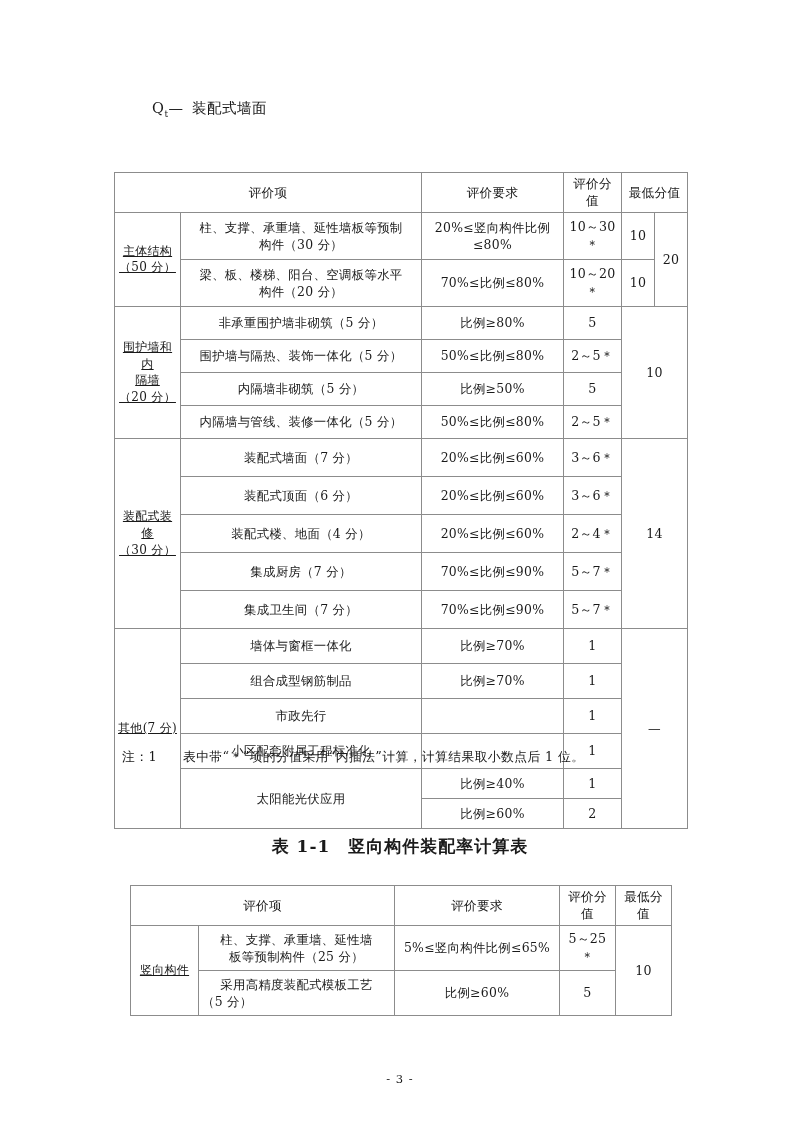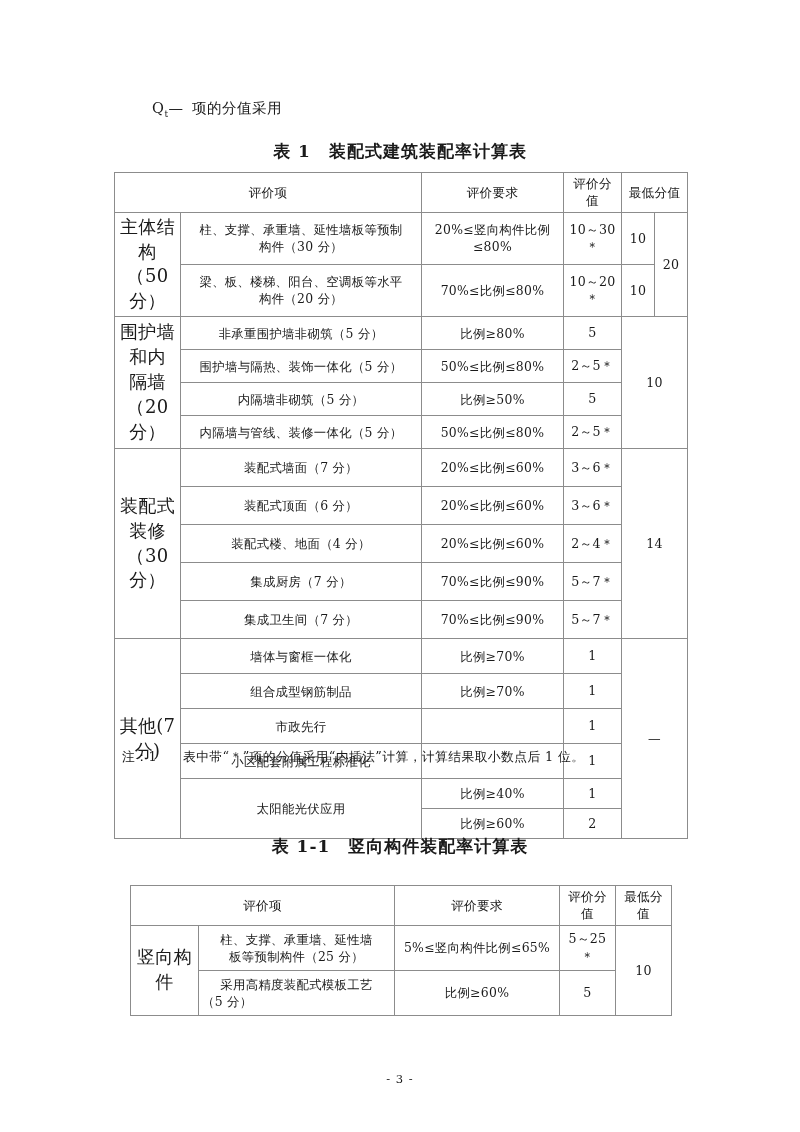--- a/index.html
+++ b/index.html
@@ -70,21 +70,21 @@
     left: 114px;
     top: 172px;
     width: 573px;
   }
   #table-1-1 {
     left: 130px;
     top: 885px;
     width: 541px;
   }
   td.hdr { font-size: 12.6px; letter-spacing: 1px; }
-  td.grp { font-size: 18px; letter-spacing: 0.6px; }
+  td.grp { font-size: 12px; letter-spacing: 0.6px; text-decoration: underline; }
   td.item { letter-spacing: 0.8px; }
   td.item-left { text-align: left; padding-left: 6px; letter-spacing: 0.8px; }
   td.num { font-size: 12.6px; letter-spacing: 0.5px; }
   td.req { letter-spacing: 0.3px; }
   td.blank { }
 
   
   .notes {
     position: absolute;
     left: 114px;
@@ -110,26 +110,23 @@
     font-size: 11.5px;
     letter-spacing: 1px;
   }
 </style>
 </head>
 <body>
 
 <div class="page">
 
   <div class="qline">
-    <span class="qsym">Q</span><span class="qsub">t</span><span class="dash">—</span><span class="qtext">项的分值采用</span>
-  </div>
-
-  <div class="caption" id="caption-1">
-    <span class="capnum">表 1</span><span class="captext">装配式建筑装配率计算表</span>
-  </div>
+    <span class="qsym">Q</span><span class="qsub">t</span><span class="dash">—</span><span class="qtext">装配式墙面</span>
+  </div>
+
 
   <table class="doctable" id="table-1">
     <colgroup>
       <col style="width:66px">
       <col style="width:241px">
       <col style="width:142px">
       <col style="width:58px">
       <col style="width:33px">
       <col style="width:33px">
     </colgroup>

